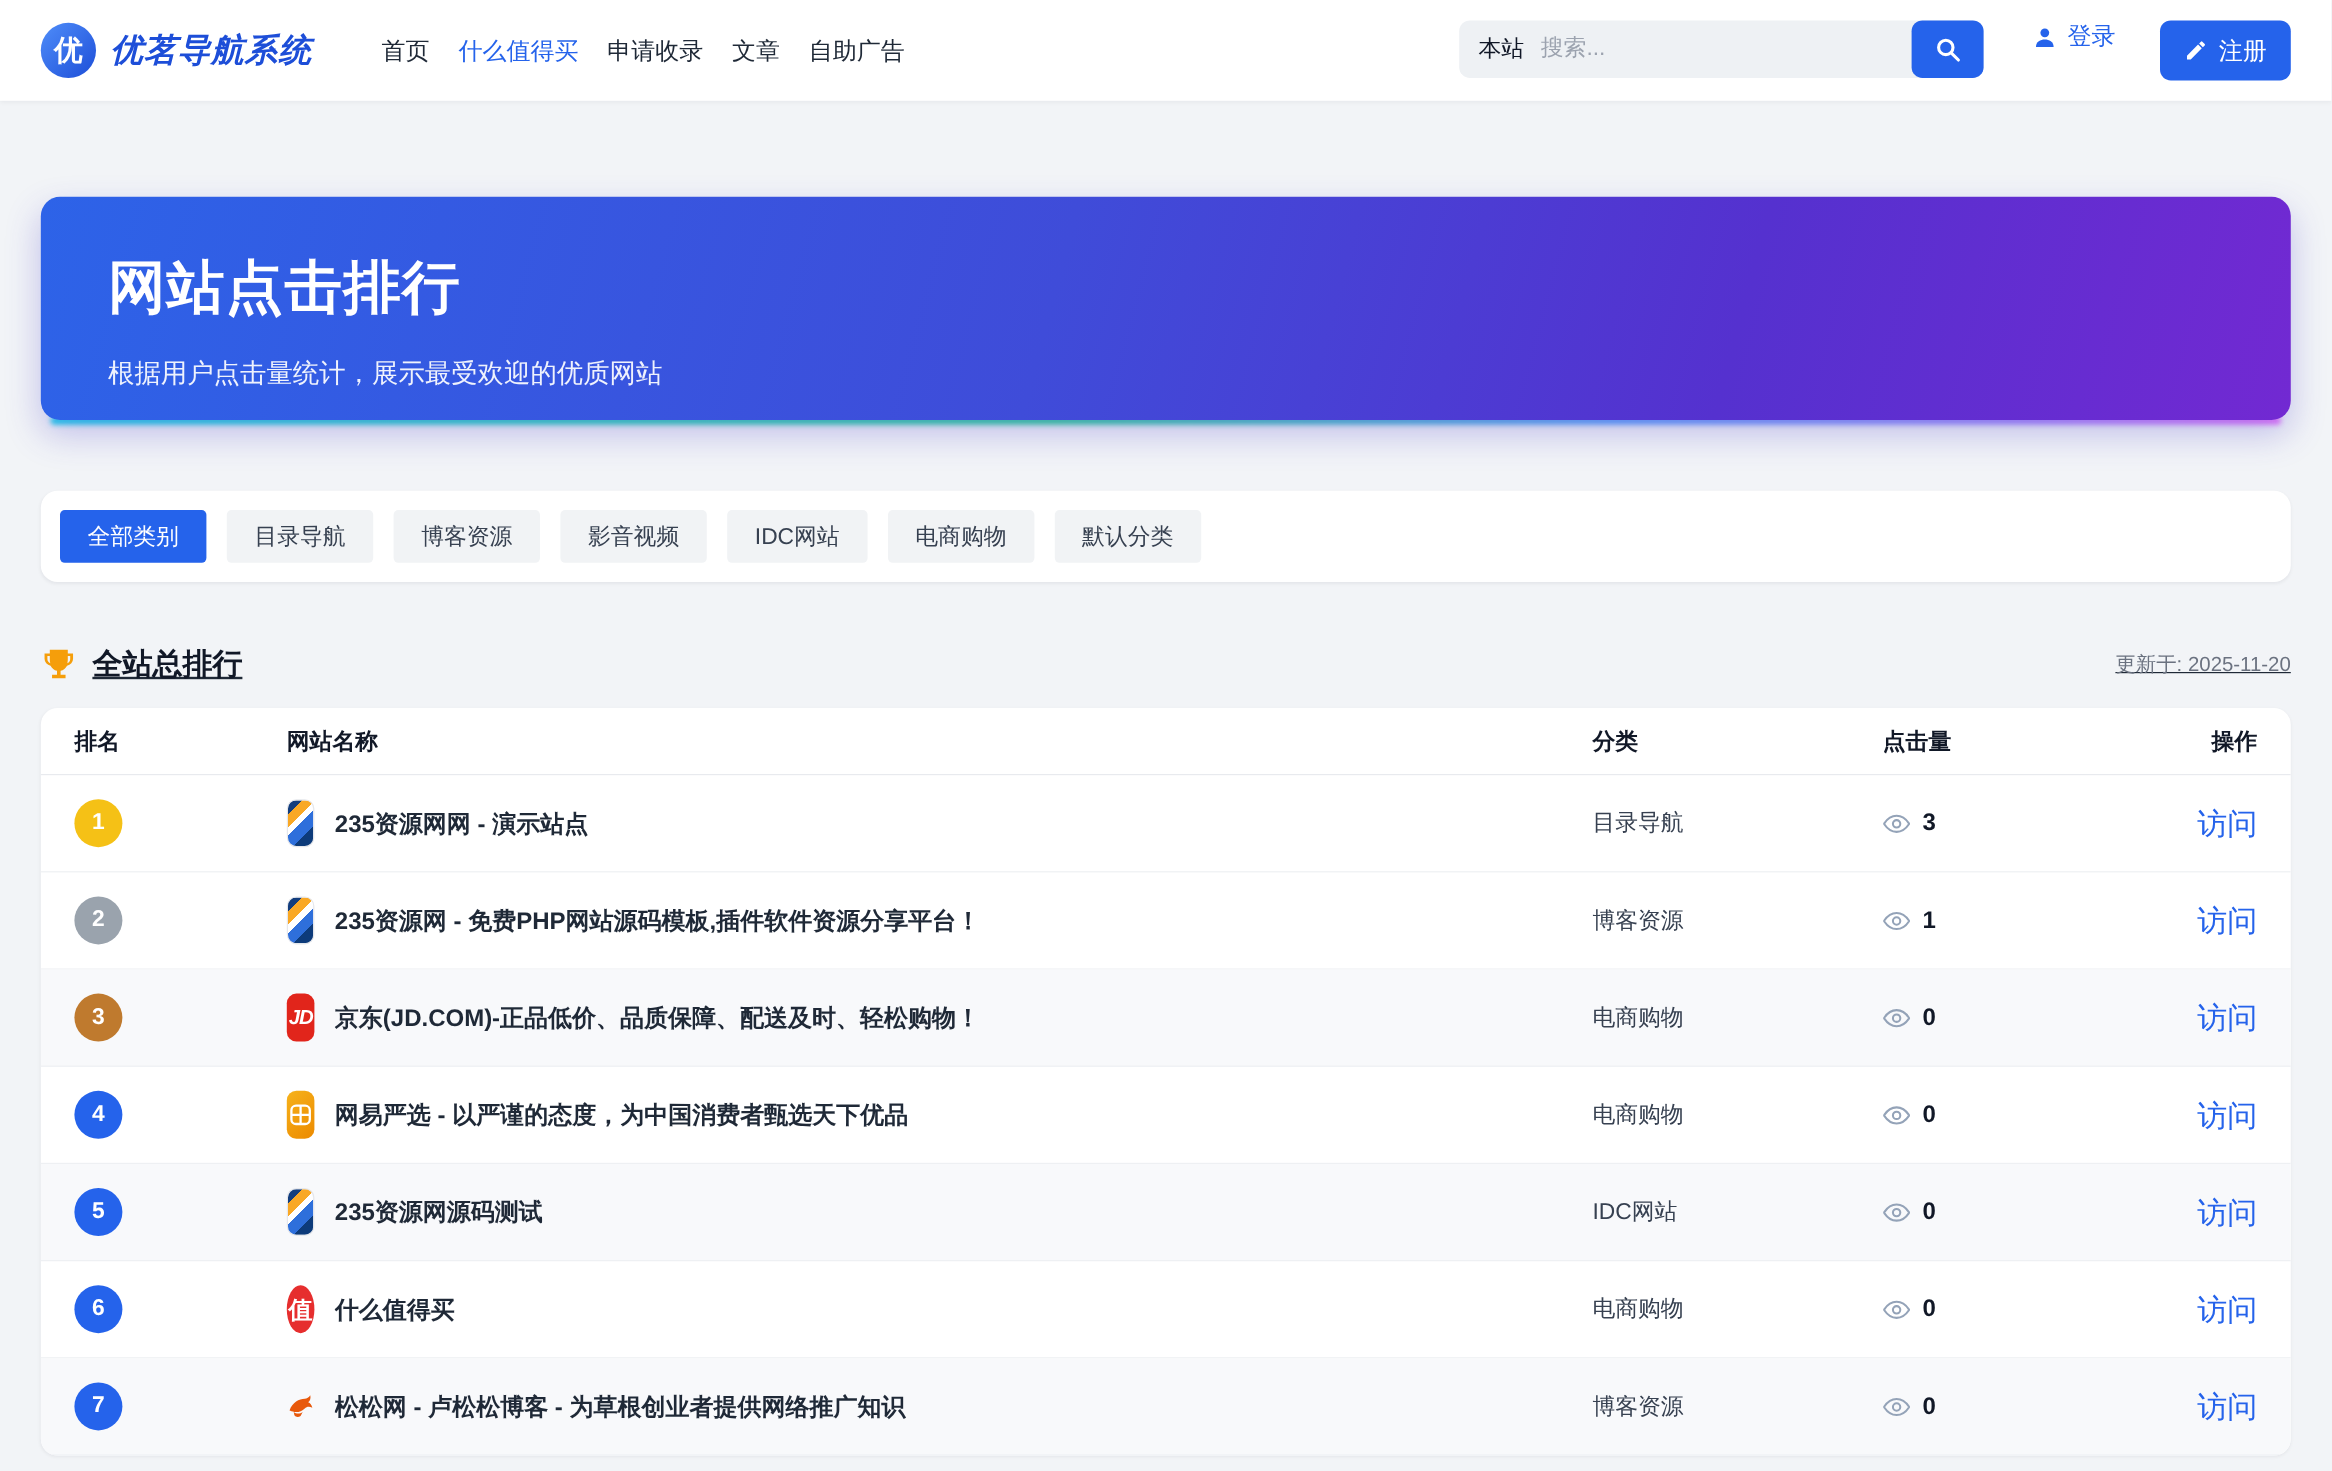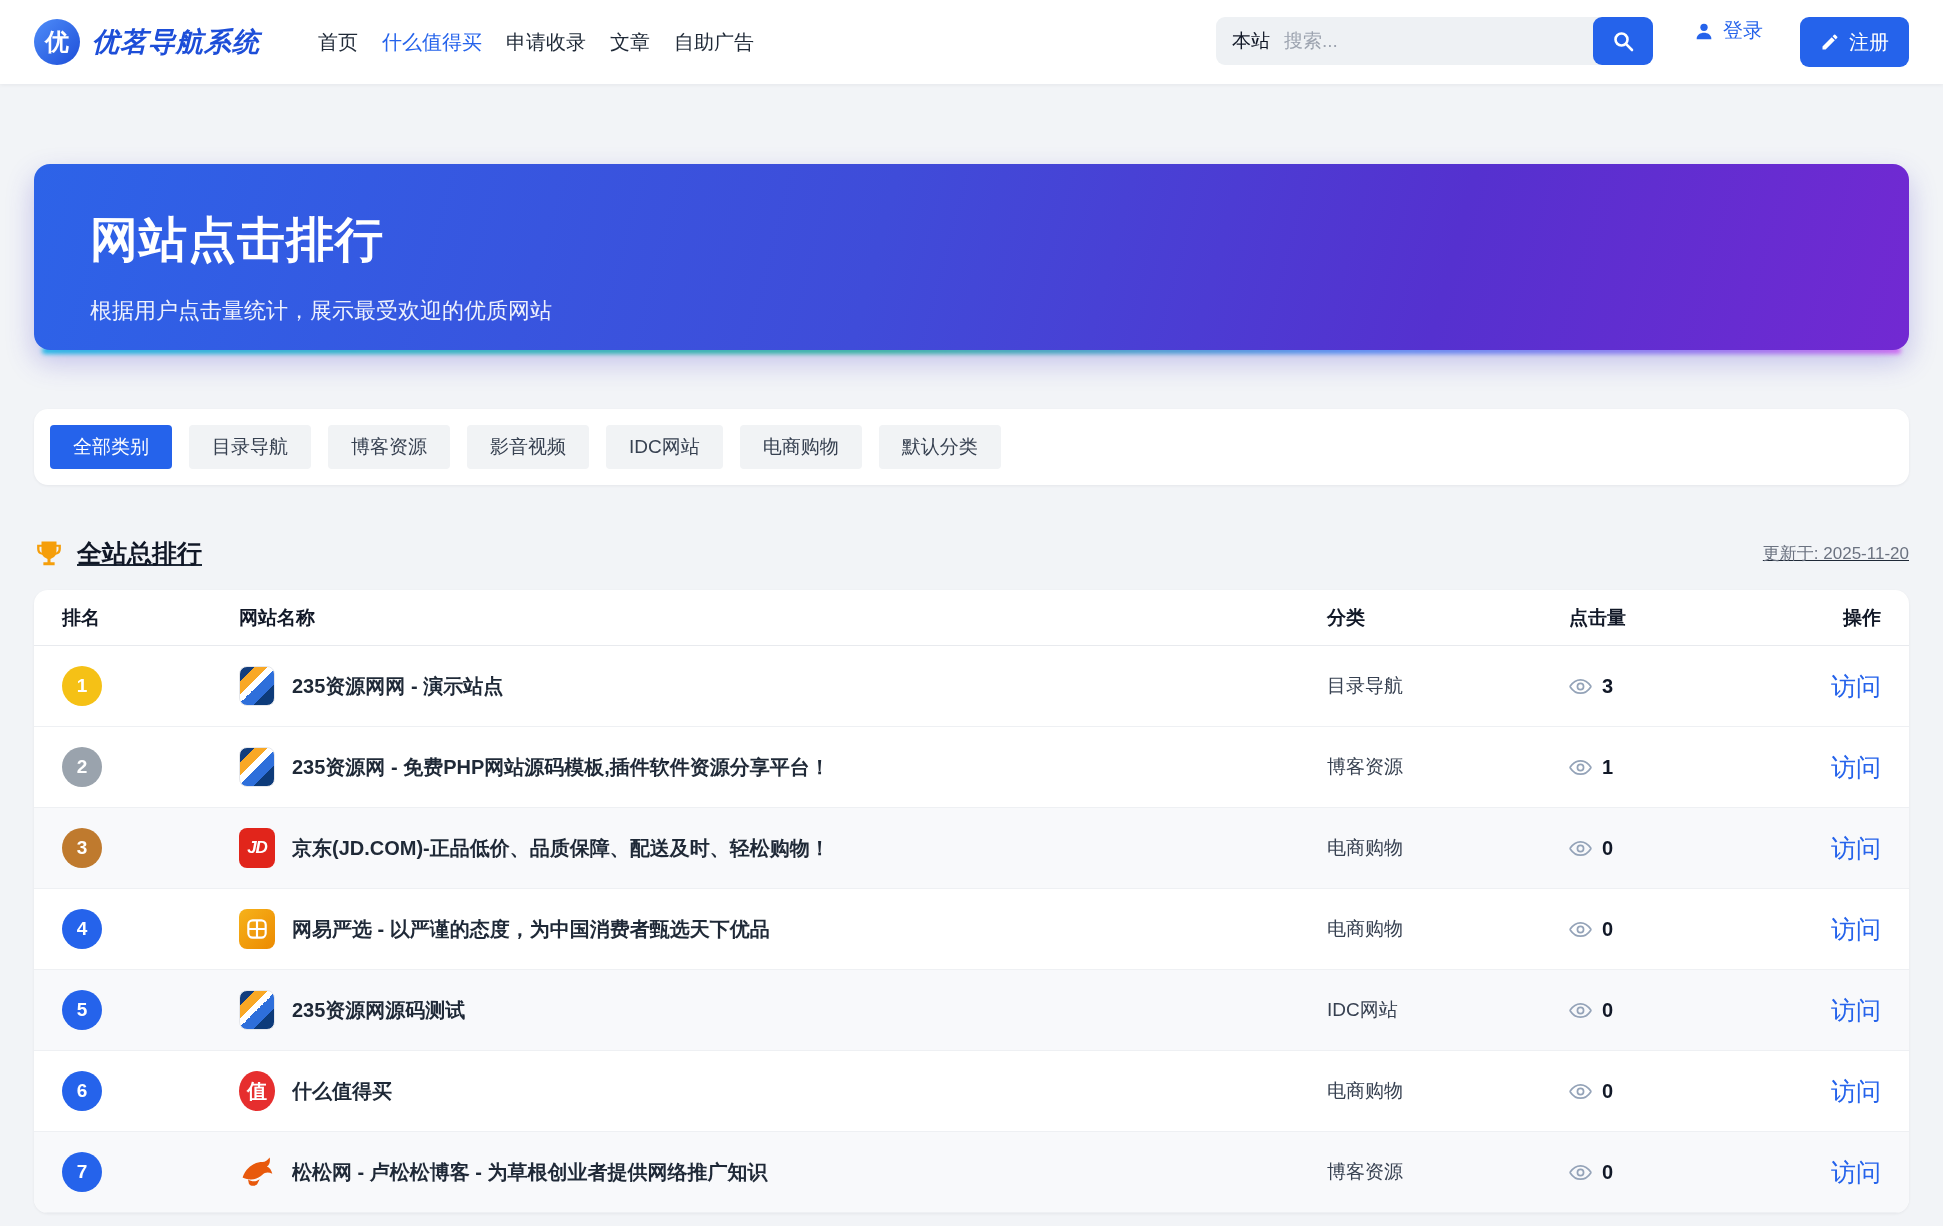--- a/index.html
+++ b/index.html
@@ -65,21 +65,21 @@
   .row { height:81px; border-bottom:1px solid #eef0f3; }
   .row:nth-child(2n+3) { background:#f8f9fb; }
   .badge { width:40px; height:40px; border-radius:50%; color:#fff; font-size:19px; font-weight:700;
     display:flex; align-items:center; justify-content:center; }
   .badge.r1 { background:#f5c116; }
   .badge.r2 { background:#9aa3ad; }
   .badge.r3 { background:#bf7a2e; }
   .badge.rn { background:#2563eb; }
   .site { display:flex; align-items:center; gap:17px; min-width:0; }
   .site-title { font-size:20px; font-weight:600; color:#1f2937; white-space:nowrap; overflow:hidden; text-overflow:ellipsis; }
-  .favicon { width:36px; height:40px; border-radius:8px; flex:none; display:flex; align-items:center; justify-content:center; overflow:hidden; }
+  .favicon { width:23px; height:40px; border-radius:8px; flex:none; display:flex; align-items:center; justify-content:center; overflow:hidden; }
   .favicon.i-235 { border:1px solid #e5e7eb;
     background:linear-gradient(135deg,#123d7d 0 20%,#f9a825 20% 38%,#ffffff 38% 50%,#2e6fdb 50% 72%,#0d3b7a 72% 100%); }
   .favicon.i-jd { background:#e1251b; color:#fff; font-weight:800; font-style:italic; font-size:17px; letter-spacing:-1px; }
   .favicon.i-yanxuan { background:linear-gradient(135deg,#f6b21b,#ec8a00); }
   .favicon.i-smzdm { background:#e62e2e; border-radius:50%; color:#fff; font-size:20px; font-weight:700; }
   .favicon.i-songsong { background:transparent; }
   .cat { font-size:19px; color:#374151; }
   .clicks { display:flex; align-items:center; gap:10px; }
   .clicks svg { width:23px; height:23px; }
   .clicks-num { font-size:20px; font-weight:700; color:#111827; }

